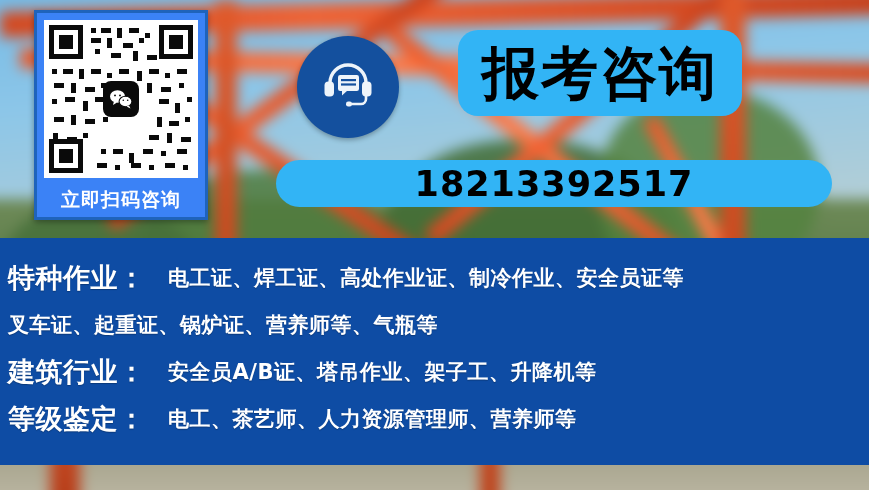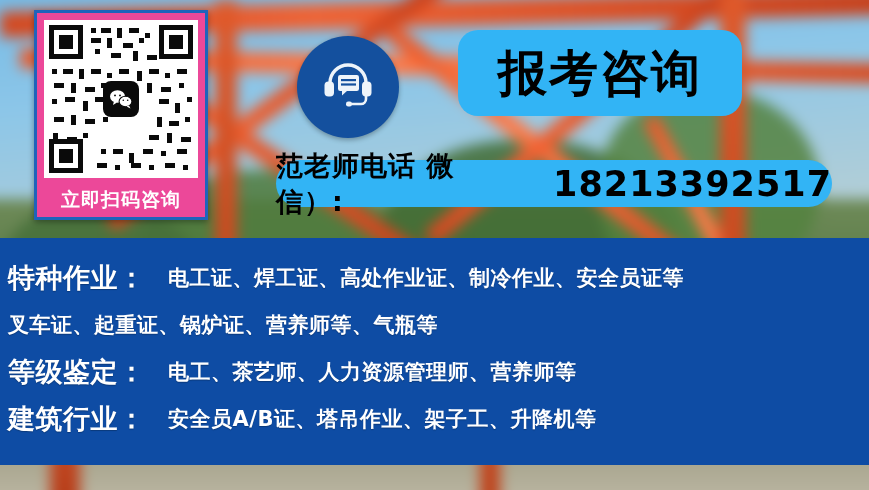--- a/index.html
+++ b/index.html
@@ -59,21 +59,21 @@
     background: linear-gradient(180deg, #e05a2b 0%, #bb3f18 100%);
   }
 
   
   .qr-card {
     position: absolute;
     left: 34px;
     top: 10px;
     width: 174px;
     height: 210px;
-    background: #ec4899;
+    background: #3b82f6;
     border: 3px solid #1f63bb;
     box-sizing: border-box;
     padding: 7px 7px 0 7px;
     box-shadow: 0 2px 6px rgba(0,0,0,.35);
   }
   .qr-code {
     width: 100%;
     height: 158px;
     background: #ffffff;
     position: relative;
@@ -146,21 +146,21 @@
     width: 284px;
     height: 86px;
     background: #32b4f5;
     border-radius: 20px;
     display: flex;
     align-items: center;
     justify-content: center;
   }
   .pill-title span {
     color: #000000;
-    font-size: 49px;
+    font-size: 57px;
     font-weight: bold;
     letter-spacing: 2px;
     line-height: 1;
   }
   .pill-phone {
     position: absolute;
     left: 276px;
     top: 160px;
     width: 556px;
     height: 47px;
@@ -348,35 +348,34 @@
         <rect x="22" y="27.4" width="15" height="2.2" fill="#14509e"></rect>
       </svg>
     </span>
   </div>
 
   <div class="pill-title">
     <span>报考咨询</span>
   </div>
 
   <div class="pill-phone">
-    <span class="label">范老师电话 微信）:</span>
     <span class="number">18213392517</span>
   </div>
 
   <div class="list-panel">
     <div class="list-row">
       <span class="cat">特种作业：</span>
       <span class="items">电工证、焊工证、高处作业证、制冷作业、安全员证等</span>
     </div>
     <div class="list-row">
       <span class="items">叉车证、起重证、锅炉证、营养师等、气瓶等</span>
     </div>
     <div class="list-row">
+      <span class="cat">建筑行业：</span>
+      <span class="items">安全员A/B证、塔吊作业、架子工、升降机等</span>
+    </div>
+    <div class="list-row">
       <span class="cat">等级鉴定：</span>
       <span class="items">电工、茶艺师、人力资源管理师、营养师等</span>
     </div>
-    <div class="list-row">
-      <span class="cat">建筑行业：</span>
-      <span class="items">安全员A/B证、塔吊作业、架子工、升降机等</span>
-    </div>
   </div>
 
 </div>
 
 </body></html>

